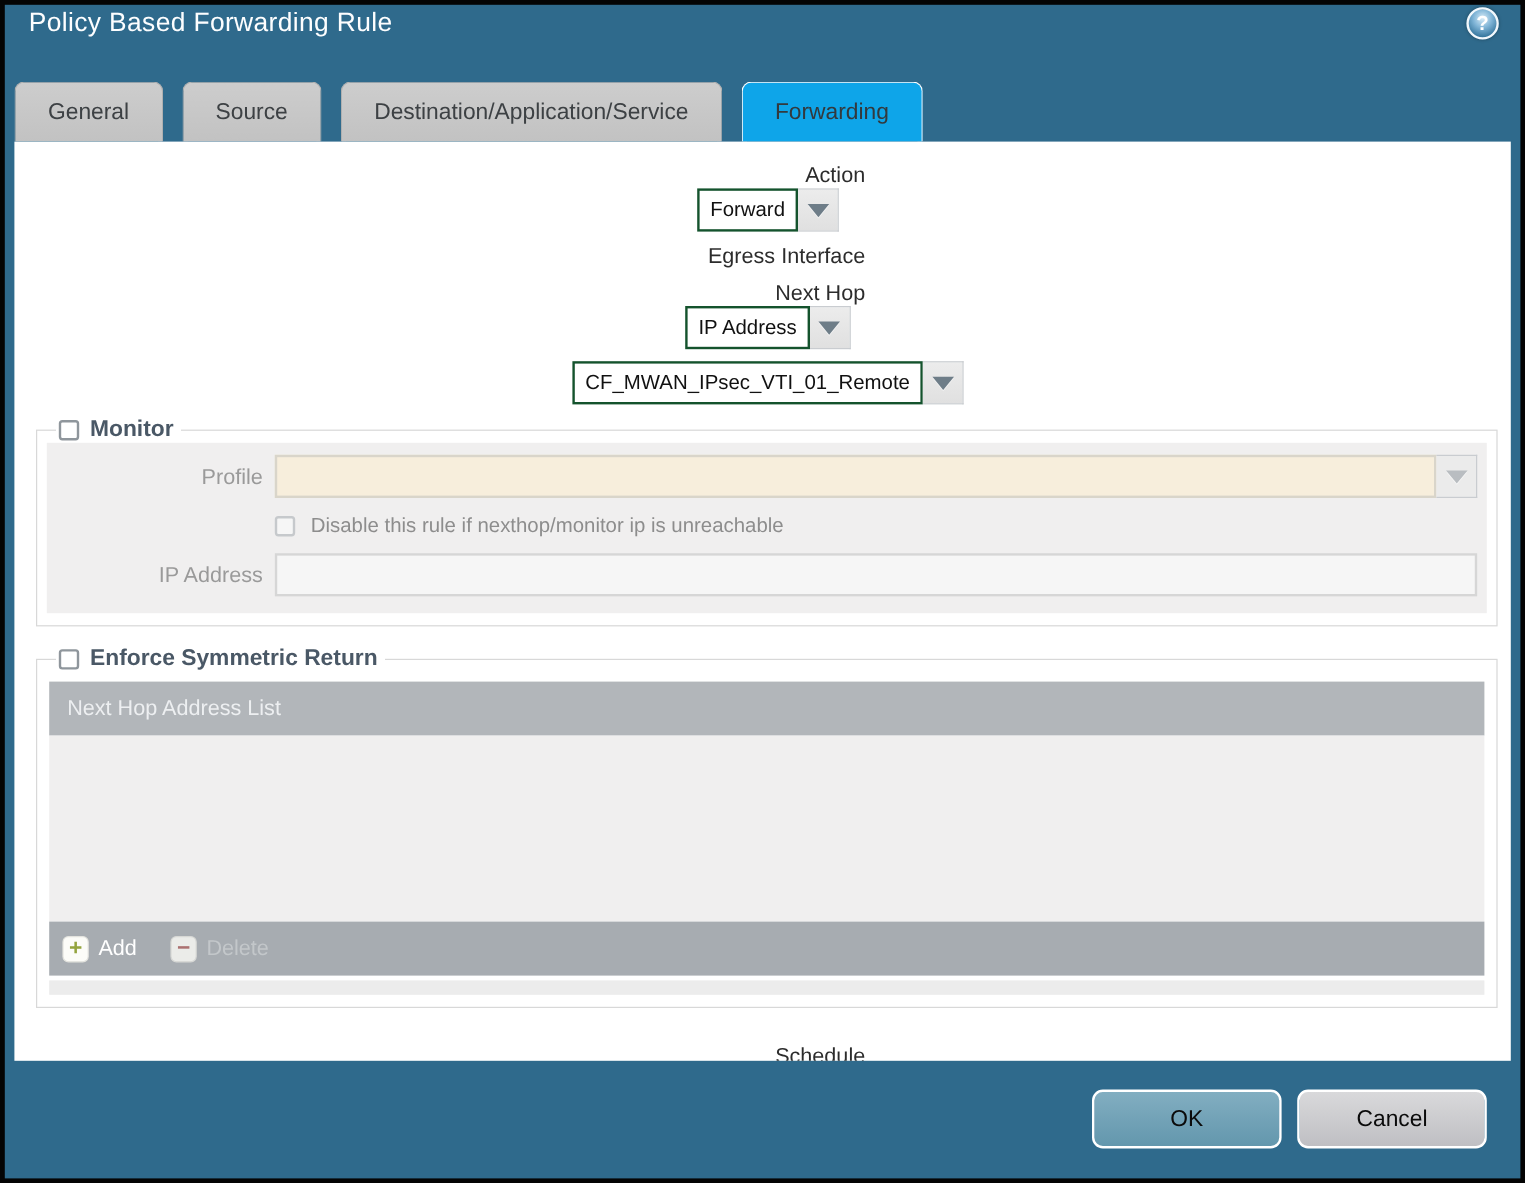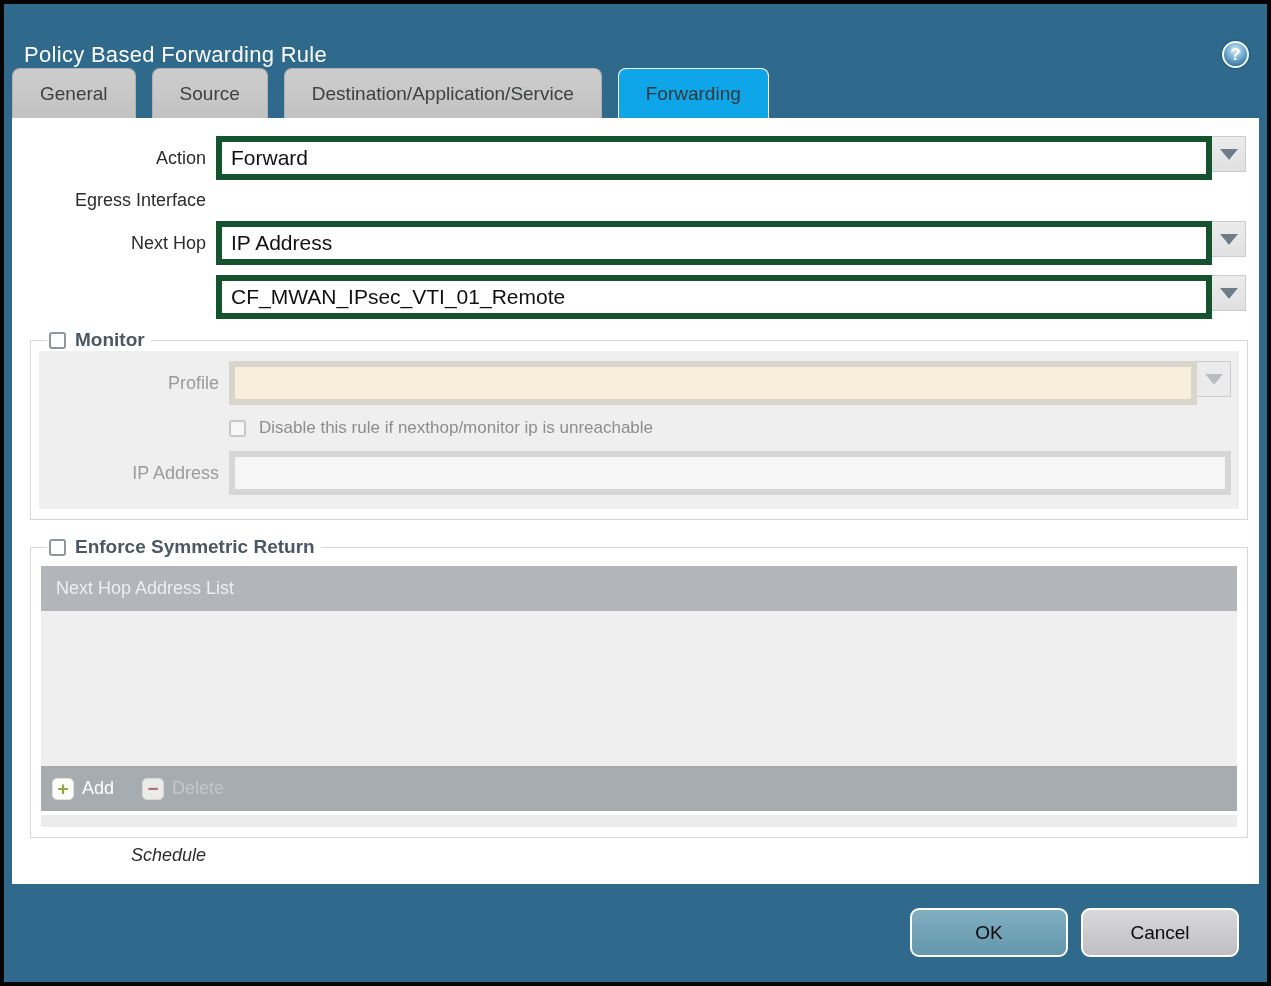--- a/index.html
+++ b/index.html
@@ -8,21 +8,21 @@
     width:1271px; height:986px;
     border:4px solid #040404;
     background:#2F6A8C;
     font-family:"Liberation Sans", sans-serif;
     display:flex; flex-direction:column;
     position:relative;
     overflow:hidden;
   }
 
   
-  .titlebar { height:64px; flex:none; display:flex; align-items:flex-end;
+  .titlebar { height:64px; flex:none; display:flex; align-items:flex-start;
     justify-content:space-between; padding:2px 18px 0 20px; }
   .title { color:#fdfeff; font-size:22px; font-weight:400; letter-spacing:.3px; }
   .help {
     width:27px; height:27px; border-radius:50%;
     border:2px solid #f2f8fc;
     background:radial-gradient(circle at 50% 32%, #d8ecf8 0%, #7fb4d6 40%, #2c6e96 85%);
     color:#fff; font-weight:bold; font-size:17px;
     display:flex; align-items:center; justify-content:center;
     cursor:pointer; box-shadow:0 0 3px rgba(0,0,0,.35);
   }
@@ -36,27 +36,27 @@
     border-radius:8px 8px 0 0;
     padding:0 27px; display:flex; align-items:center;
     font-size:19px; color:#3d4144; cursor:pointer; white-space:nowrap;
   }
   .tab.active { background:#0ea5e9; border-color:#ffffff; color:#33393d; }
 
   
   .content { background:#ffffff; margin:0 8px; flex:none; height:766px;
     padding-top:18px; overflow:hidden; }
 
-  .frow { display:flex; align-items:center; margin:0 13px 10px 22px; }
+  .frow { display:flex; align-items:center; margin:0 13px 10px 22px;flex-direction:column; }
   .flabel { width:172px; flex:none; text-align:right; margin-right:10px;
     font-size:18px; color:#2c2c2c; }
   .field { flex:1; display:flex; min-width:0; }
   .input {
-    flex:1; height:36px; border:6px solid #14532d; background:#fff;
-    font-size:21px; color:#111; padding:16px 9px;
+    flex:1; height:36px; border:2px solid #14532d; background:#fff;
+    font-size:17px; color:#111; padding:16px 9px;
     display:flex; align-items:center; white-space:nowrap; overflow:hidden;
   }
   .ddbtn { width:34px; height:36px; flex:none; border:1px solid #c9ccd0;
     border-left:none; background:linear-gradient(#ececec,#e0e0e0);
     display:flex; align-items:center; justify-content:center; cursor:pointer; }
   .arrow { width:0; height:0; border-left:9px solid transparent;
     border-right:9px solid transparent; border-top:11px solid #6e7d88;
     filter:drop-shadow(0 1px 0 rgba(255,255,255,.6)); }
   .ddbtn.disabled { cursor:default; background:#ebebeb; }
   .ddbtn.disabled .arrow { border-top-color:#b9bdc1; }
@@ -204,21 +204,21 @@
           </div>
           <div class="tbl-btn delete">
             <span class="icon-box">−</span>
             <span>Delete</span>
           </div>
         </div>
       </div>
       <div class="sr-strip"></div>
     </fieldset>
 
-    <div class="frow" style="margin-top:7px;font-style:italic;">
+    <div class="frow" style="margin-top:30px;">
       <div class="flabel">Schedule</div>
     </div>
 
   </div>
 
   <div class="footerbar">
     <div class="btns">
       <div class="btn ok">OK</div>
       <div class="btn cancel">Cancel</div>
     </div>

